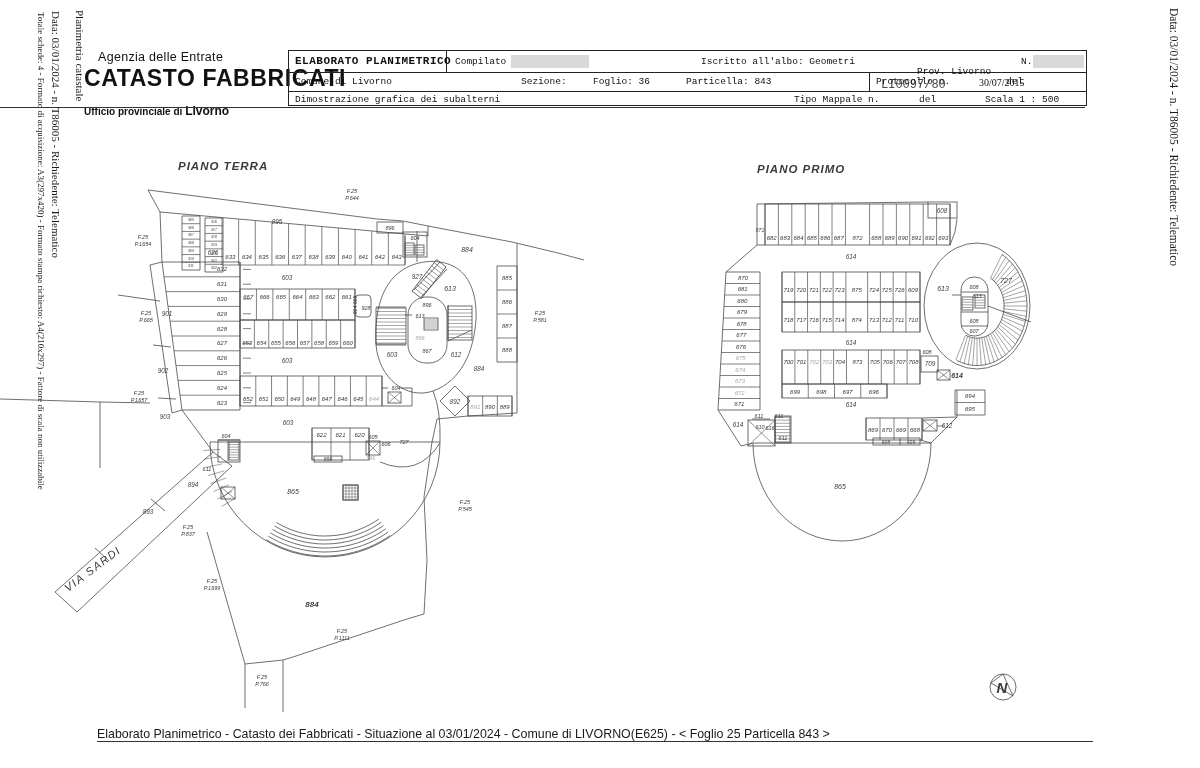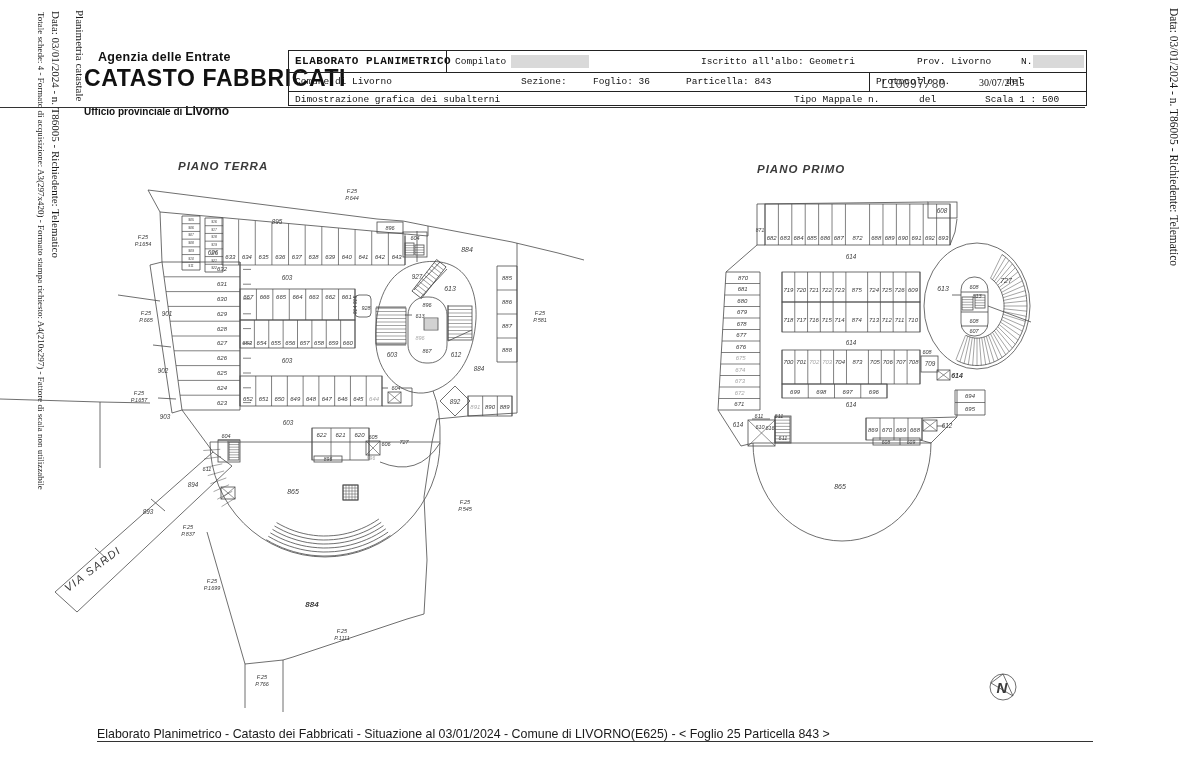--- a/index.html
+++ b/index.html
@@ -1,21 +1,21 @@
 <!DOCTYPE html>
 <html><head>
 <meta charset="utf-8">
 <style>
   html,body{margin:0;padding:0;background:#fff;}
   #page{position:relative;width:1200px;height:768px;background:#fff;overflow:hidden;
         font-family:"Liberation Sans",sans-serif;color:#111;}
   .vtext{position:absolute;writing-mode:vertical-rl;font-family:"Liberation Serif",serif;
          color:#1a1a1a;white-space:nowrap;}
   .logo{position:absolute;left:84px;top:50px;}
-  .logo .l1{font-weight:bold;font-size:12.5px;padding-left:14px;letter-spacing:.3px;}
+  .logo .l1{font-weight:normal;font-size:12.5px;padding-left:14px;letter-spacing:.3px;}
   .logo .l2{font-weight:bold;font-size:23px;letter-spacing:.6px;margin-top:1px;}
   .logo .l3{font-weight:bold;font-size:10px;margin-top:12px;}
   .logo .l3 b{font-size:12px;}
   #hdr{position:absolute;left:288px;top:50px;width:797px;height:54px;border:1.6px solid #222;
        font-family:"Liberation Mono",monospace;font-size:9.5px;}
   #hdr .cell{position:absolute;white-space:nowrap;}
   #hdr .hline{position:absolute;left:0;right:0;height:0;border-top:1px solid #222;}
   #hdr .vline{position:absolute;width:0;border-left:1px solid #222;}
   #hdr .title{font-weight:bold;font-size:11px;letter-spacing:.5px;}
   .redact{position:absolute;background:#d9d9d9;}
@@ -52,21 +52,21 @@
   <div id="hdr">
     <div class="hline" style="top:21px"></div>
     <div class="hline" style="top:40px"></div>
     <div class="vline" style="left:157px;top:0;height:21px"></div>
     <div class="vline" style="left:580px;top:21px;height:19px"></div>
 
     <div class="cell title" style="left:6px;top:4px">ELABORATO PLANIMETRICO</div>
     <div class="cell" style="left:166px;top:5px">Compilato da:</div>
     <div class="redact" style="left:222px;top:4px;width:78px;height:13px"></div>
     <div class="cell" style="left:412px;top:5px">Iscritto all'albo: Geometri</div>
-    <div class="cell" style="left:628px;top:5px">Prov. Livorno</div>
+    <div class="cell" style="left:628px;top:15px">Prov. Livorno</div>
     <div class="cell" style="left:732px;top:5px">N.</div>
     <div class="redact" style="left:744px;top:4px;width:51px;height:13px"></div>
 
     <div class="cell" style="left:6px;top:25px">Comune di Livorno</div>
     <div class="cell" style="left:232px;top:25px">Sezione:</div>
     <div class="cell" style="left:304px;top:25px">Foglio: 36</div>
     <div class="cell" style="left:397px;top:25px">Particella: 843</div>
     <div class="cell overlap" style="left:592px;top:27px">LI0097/80</div>
     <div class="cell" style="left:587px;top:25px">Protocollo n.</div>
     <div class="cell serifdate" style="left:658px;top:26px">30/07/2015</div>

